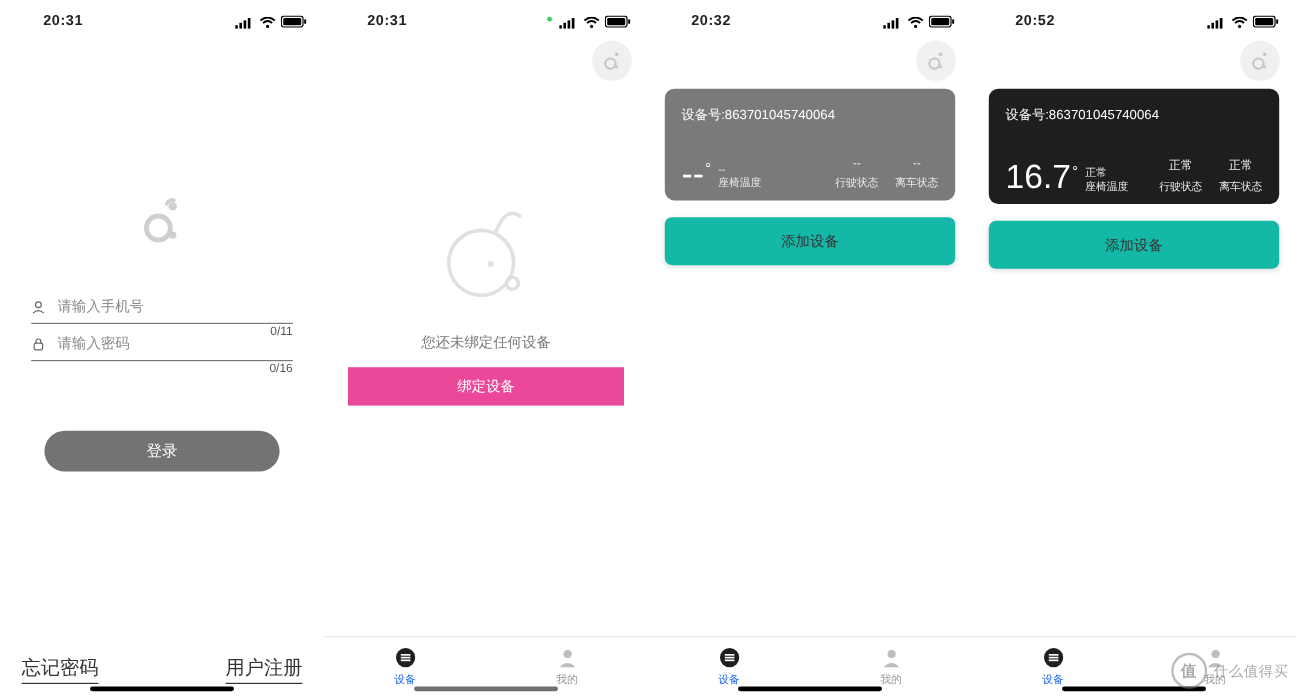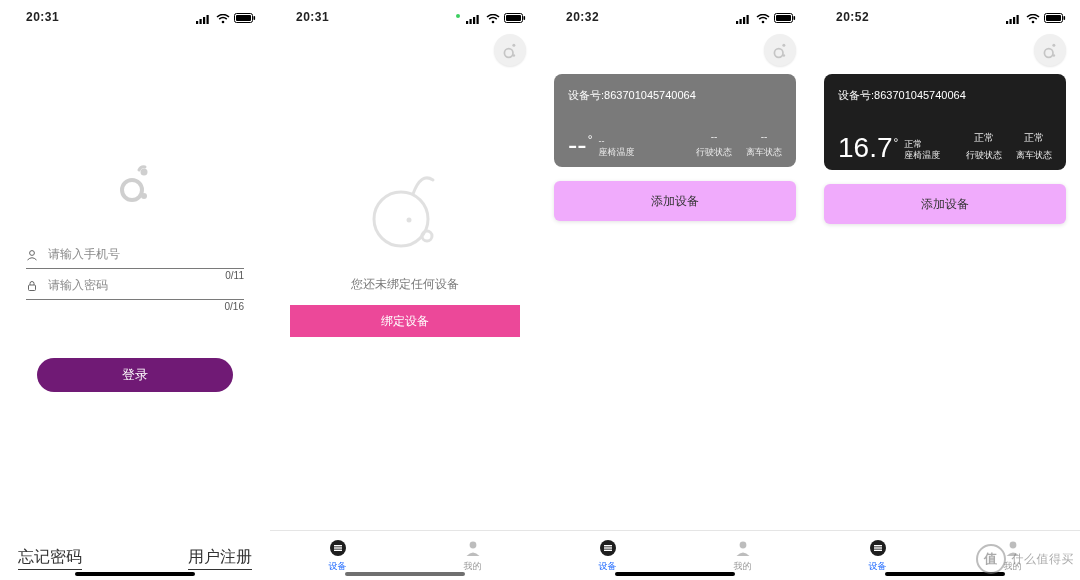--- a/index.html
+++ b/index.html
@@ -2,21 +2,21 @@
 <html><head>
 <meta charset="utf-8">
 <style>
   * { box-sizing: border-box; }
   html, body { margin: 0; padding: 0; }
   body { width: 1080px; height: 580px; background: #ffffff; font-family: -apple-system, "PingFang SC", "Helvetica Neue", Arial, sans-serif; color: #222; }
   .stage { width: 1080px; height: 580px; display: flex; position: relative; }
   .phone { width: 270px; height: 580px; position: relative; background:#fff; display:flex; flex-direction:column; }
 
   
-  .statusbar { height: 24px; display:flex; align-items:flex-end; justify-content:space-between; padding: 6px 14px 0 26px; font-size: 12px; font-weight:600; }
+  .statusbar { height: 24px; display:flex; align-items:flex-end; justify-content:space-between; padding: 6px 14px 0 36px; font-size: 12px; font-weight:600; }
   .statusbar .time { letter-spacing: .5px; }
   .statusbar .right { display:flex; align-items:center; gap:4px; }
   .sig svg, .wifi svg, .batt svg { display:block; }
   .greendot { width:4px; height:4px; border-radius:50%; background:#3bcf60; margin-bottom:6px; margin-right:2px; }
 
   
   .toplogo { position:absolute; top:34px; right:14px; width:32px; height:32px; border-radius:50%; background:#f0f0f0; display:flex; align-items:center; justify-content:center; box-shadow:0 1px 2px rgba(0,0,0,.1); }
   .toplogo svg { opacity:.35; }
 
   
@@ -29,21 +29,21 @@
   .homebar.dim { background:#6f6f6f; }
 
   
   .login { flex:1; display:flex; flex-direction:column; align-items:center; padding: 0 26px; }
   .biglogo { margin-top: 138px; margin-bottom: 30px; opacity:.35; }
   .field { width: 100%; border-bottom:1px solid #7a7a7a; display:flex; align-items:center; padding: 6px 0 5px; margin-top: 2px; position:relative; }
   .field + .field { }
   .field .ficon { width:16px; margin-right:6px; color:#666; display:flex; align-items:center; }
   .field .ph { color:#8a8a8a; font-size:12px; flex:1; }
   .field .counter { position:absolute; right:0; bottom:-13px; font-size:10px; color:#555; }
-  .loginbtn { margin-top: 58px; width: 196px; height: 34px; border-radius: 17px; background:#701a75; color:#fff; font-size:13px; display:flex; align-items:center; justify-content:center; }
+  .loginbtn { margin-top: 58px; width: 196px; height: 34px; border-radius: 17px; background:#737373; color:#fff; font-size:13px; display:flex; align-items:center; justify-content:center; }
   .bottomlinks { position:absolute; bottom:10px; left:0; right:0; display:flex; justify-content:space-between; padding:0 18px; font-size:16px; color:#333; }
   .bottomlinks span { border-bottom:1px solid #333; padding-bottom:1px; }
 
   
   .emptywrap { flex:1; display:flex; flex-direction:column; align-items:center; }
   .emptylogo { margin-top: 140px; opacity:.25; }
   .emptytxt { margin-top: 18px; font-size:12px; color:#7a7a7a; }
   .bindbtn { margin-top: 12px; width: 230px; height: 32px; background:#ec4899; color:#fff; font-size:12px; display:flex; align-items:center; justify-content:center; }
 
   
@@ -53,21 +53,21 @@
   .card.dark { background:#1e1e1e; }
   .card .devid { font-size:11px; }
   .card .row { display:flex; justify-content:space-between; align-items:flex-end; margin-top:28px; }
   .card .temp { display:flex; align-items:flex-end; }
   .card .tval { font-size:28px; font-weight:400; line-height:1; }
   .card .tdeg { font-size:12px; margin-left:1px; margin-bottom:12px; }
   .card .tunit { display:flex; flex-direction:column; font-size:9px; margin-left:6px; line-height:1.3; color:#eaeaea; }
   .card .stats { display:flex; gap:14px; }
   .card .stat { display:flex; flex-direction:column; align-items:center; font-size:9px; gap:4px; color:#eaeaea; }
   .card .stat .sv { font-size:10px; }
-  .addbtn { margin-top:14px; width:100%; height:40px; border-radius:6px; background:#f0abfc; box-shadow:0 1px 4px rgba(0,0,0,.12); font-size:12px; color:#333; display:flex; align-items:center; justify-content:center; }
+  .addbtn { margin-top:14px; width:100%; height:40px; border-radius:6px; background:#14b8a6; box-shadow:0 1px 4px rgba(0,0,0,.12); font-size:12px; color:#333; display:flex; align-items:center; justify-content:center; }
 
   
   .watermark { position:absolute; right:6px; bottom:6px; display:flex; align-items:center; gap:6px; opacity:.55; }
   .watermark .wcirc { width:30px; height:30px; border-radius:50%; border:2px solid #888; display:flex; align-items:center; justify-content:center; font-size:13px; color:#666; font-weight:700; }
   .watermark .wtxt { font-size:12px; color:#666; letter-spacing:.5px; }
 </style>
 </head>
 <body>
 
 <div class="stage">

